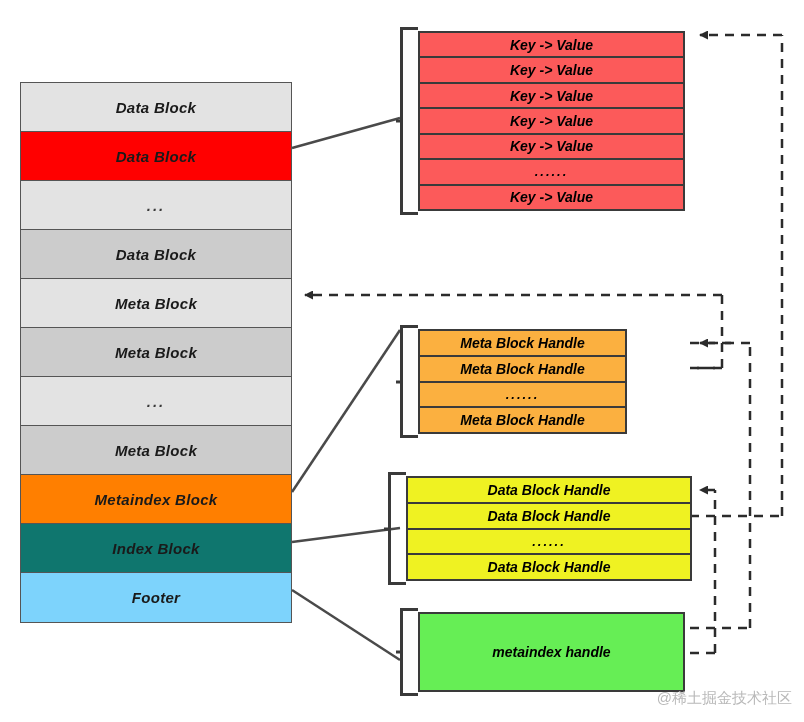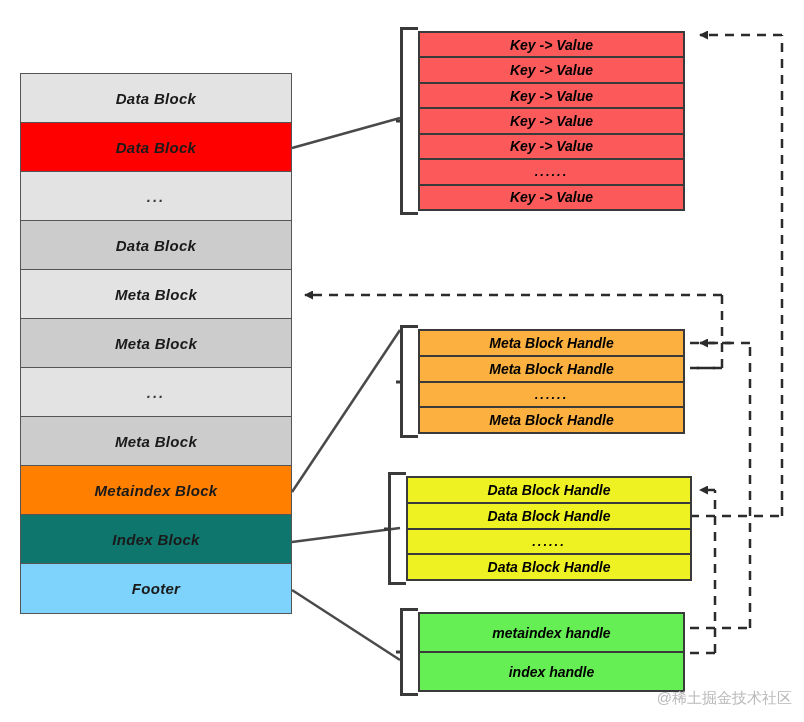--- a/index.html
+++ b/index.html
@@ -14,21 +14,21 @@
     position: relative;
     width: 804px;
     height: 722px;
     background: #ffffff;
     overflow: hidden;
   }
   
   #sstable-column {
     position: absolute;
     left: 20px;
-    top: 73px;
+    top: 82px;
     width: 272px;
     border: 1px solid #555;
     box-sizing: border-box;
   }
   .block-row {
     height: 49px;
     box-sizing: border-box;
     border-bottom: 1px solid #555;
     display: flex;
     align-items: center;
@@ -210,21 +210,21 @@
         </div>
         <div class="panel-row ellipsis" style="background: rgb(252, 90, 90);">
           <span>......</span>
         </div>
         <div class="panel-row" style="background: rgb(252, 90, 90);">
           <span>Key -&gt; Value</span>
         </div>
       </div>
   </div>
 
-  <div class="panel" style="left:400px; top:325px; width:285px; height:113px;">
+  <div class="panel" style="left:400px; top:325px; width:227px; height:113px;">
     <div class="panel-bracket">
         <span class="tick"></span>
       </div>
     <div class="panel-box">
         <div class="panel-row" style="background: rgb(251, 176, 64);">
           <span>Meta Block Handle</span>
         </div>
         <div class="panel-row" style="background: rgb(251, 176, 64);">
           <span>Meta Block  Handle</span>
         </div>
@@ -258,21 +258,18 @@
   </div>
 
   <div class="panel" style="left:400px; top:608px; width:285px; height:88px;padding-left:24px;">
     <div class="panel-bracket">
         <span class="tick"></span>
       </div>
     <div class="panel-box">
         <div class="panel-row" style="background: rgb(102, 238, 85);">
           <span>metaindex handle</span>
         </div>
-        <div class="panel-row" style="background: rgb(102, 238, 85);">
-          <span>index handle</span>
-        </div>
       </div>
   </div>
 
   <div id="watermark">@稀土掘金技术社区</div>
 
 </div>
 
 </body></html>

